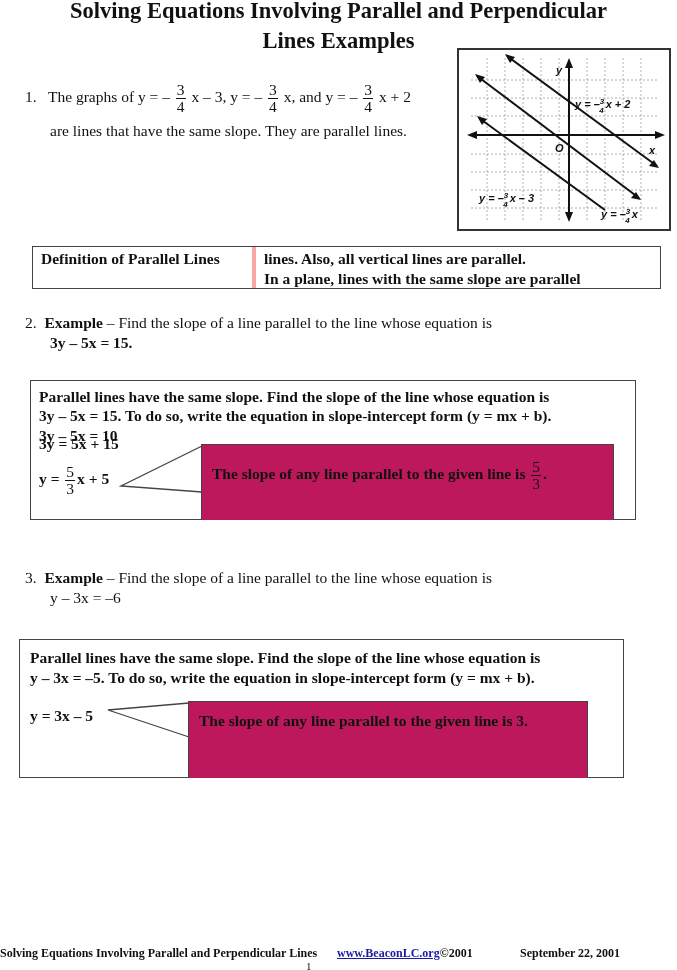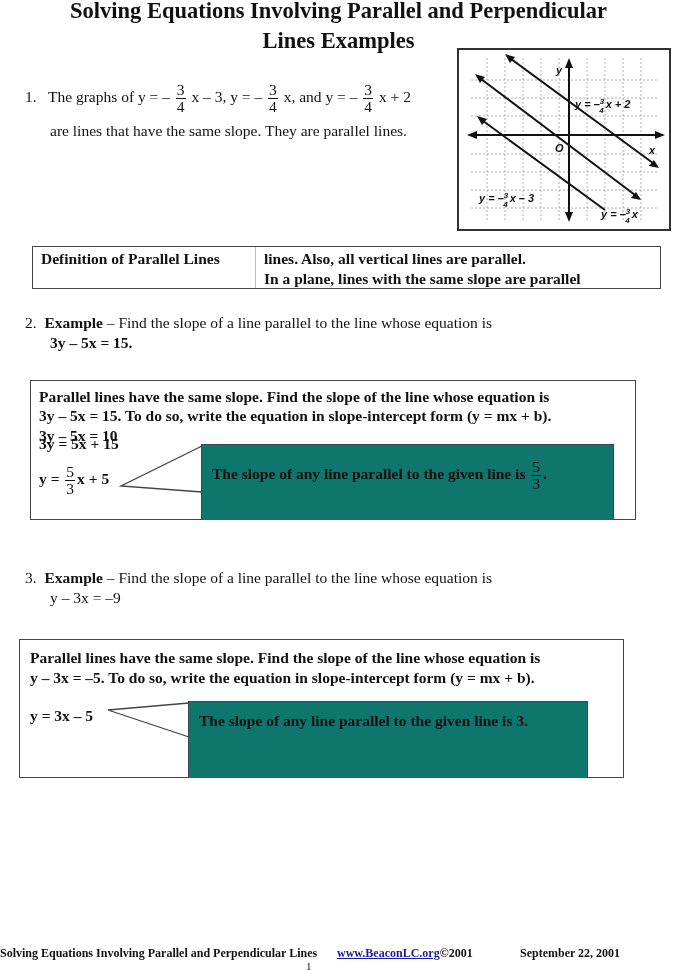--- a/index.html
+++ b/index.html
@@ -8,23 +8,23 @@
   .abs { position:absolute; }
   .title { left:0; width:677px; text-align:center; font-weight:bold; font-size:22.5px; line-height:30px; top:-4px; }
   .t { font-size:15.5px; line-height:20px; white-space:nowrap; }
   .b { font-weight:bold; }
   .frac { display:inline-block; vertical-align:middle; text-align:center; line-height:16px; margin:0 2px; }
   .frac .n { display:block; border-bottom:1px solid #111; padding:0 1px; }
   .frac .d { display:block; }
   .box { border:1.5px solid #444; box-sizing:border-box; }
   .graph-box { left:457px; top:48px; width:214px; height:183px; border:2px solid #333; background:#fff; box-sizing:border-box; }
   .def-table { left:32px; top:246px; width:629px; height:43px; border:1px solid #444; box-sizing:border-box; }
-  .def-table .c1 { position:absolute; left:0; top:0; width:223px; height:41px; border-right:1px solid #fca5a5; box-sizing:border-box; padding:2px 0 0 8px; }
+  .def-table .c1 { position:absolute; left:0; top:0; width:223px; height:41px; border-right:4px solid #fca5a5; box-sizing:border-box; padding:2px 0 0 8px; }
   .def-table .c2 { position:absolute; left:231px; top:2px; width:390px; line-height:20px; }
-  .callout { position:absolute; background:#0f766e; border:1.5px solid #444; box-sizing:border-box; border-bottom:none; }
+  .callout { position:absolute; background:#be185d; border:1.5px solid #444; box-sizing:border-box; border-bottom:none; }
   .footer { font-size:12px; font-weight:bold; top:946px; line-height:14px; white-space:nowrap; }
   .footer a { color:#1a1aa6; text-decoration:underline;margin-top:20px; }
 </style>
 </head>
 <body>
 
 <div class="abs title">
   <div>Solving Equations Involving Parallel and Perpendicular</div>
   <div>Lines Examples</div>
 </div>
@@ -119,21 +119,21 @@
     <div class="abs t b" style="left:10px; top:14px;">
       <span>The slope of any line parallel to the given line is</span>
       <span class="frac" style="font-weight:normal;"><span class="n">5</span><span class="d">3</span></span><span>.</span>
     </div>
   </div>
 </div>
 
 <div class="abs t" style="left:25px; top:568px;">
   <span>3.</span>&nbsp;&nbsp;<span class="b">Example</span><span> – Find the slope of a line parallel to the line whose equation is</span>
 </div>
-<div class="abs t" style="left:50px; top:588px;">y – 3x = –9</div>
+<div class="abs t" style="left:50px; top:588px;">y – 3x = –6</div>
 
 <div class="abs box" style="left:19px; top:639px; width:605px; height:139px;">
   <div class="abs t b" style="left:10px; top:8px;">Parallel lines have the same slope. Find the slope of the line whose equation is</div>
   <div class="abs t b" style="left:10px; top:28px;">y – 3x = –5. To do so, write the equation in slope-intercept form (y = mx + b).</div>
   <div class="abs t b" style="left:10px; top:66px;">y = 3x – 5</div>
   <svg class="abs" style="left:80px; top:60px;" width="100" height="40">
     <polyline points="89,3 8,10 89,37" fill="#fff" stroke="#444" stroke-width="1.3"></polyline>
   </svg>
   <div class="callout" style="left:168px; top:61px; width:400px; height:77px;">
     <div class="abs t b" style="left:10px; top:9px;">The slope of any line parallel to the given line is 3.</div>

